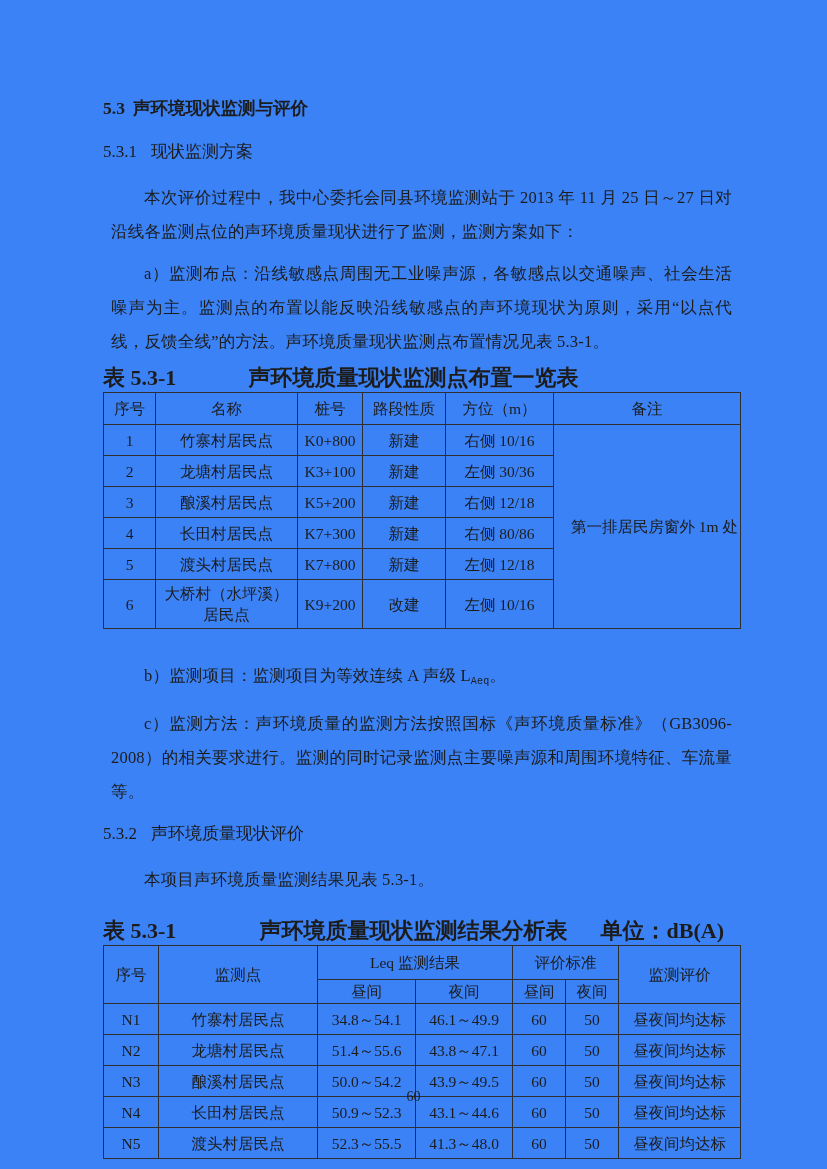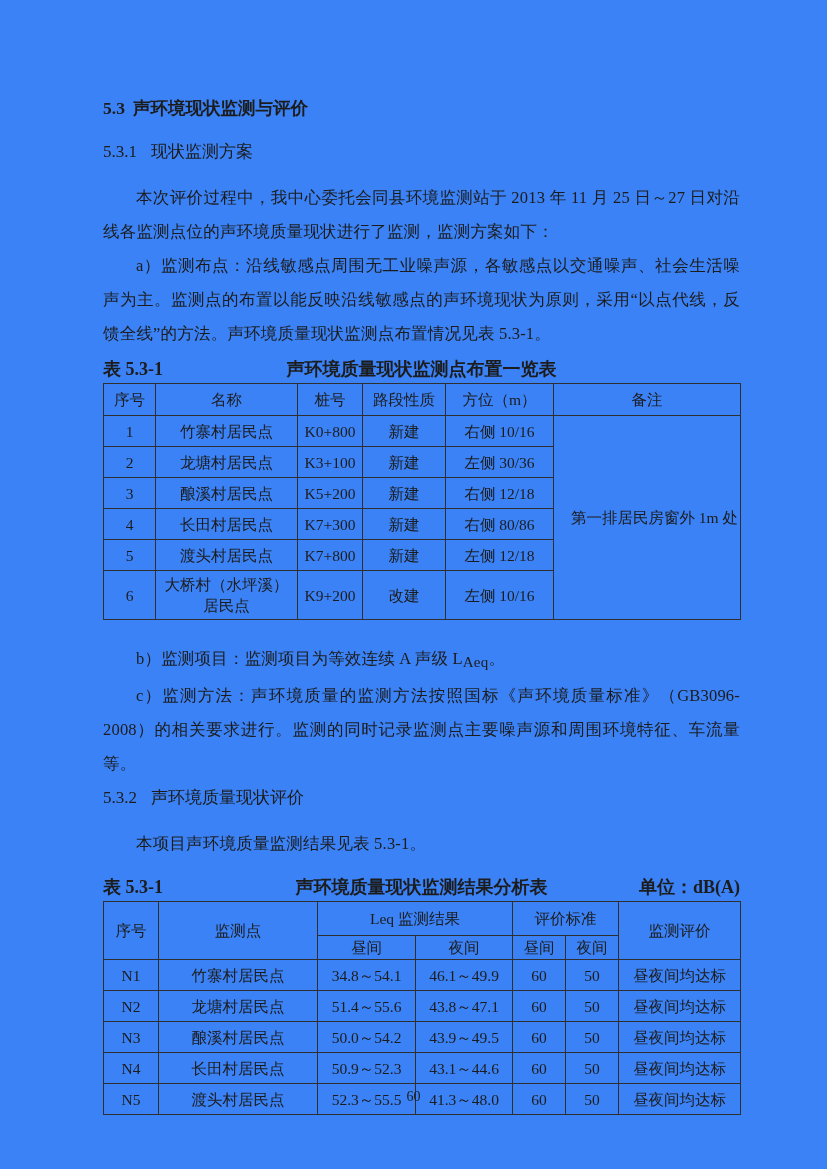--- a/index.html
+++ b/index.html
@@ -30,37 +30,38 @@
 
   .hsub {
     margin: 0 0 18px 0;
     font-size: 17px;
     font-weight: normal;
     line-height: 22px;
   }
   .hsub .num { margin-right: 14px; }
 
   .para {
-    margin: 0;
+    margin: 8px;
     font-size: 16.5px;
     line-height: 34px;
     text-indent: 2em;
     text-align: justify;
     letter-spacing: 0.2px;
   }
   sub.aeq {
-    font-size: 15px;
+    font-size: 10px;
     vertical-align: -3px;
+    font-family: Liberation Mono, monospace;
   }
 
   .tbl-caption {
     position: relative;
-    margin: 7px 0 3px 0;
+    margin: 7px 16px 3px 0;
     height: 22px;
-    font-size: 18px;
+    font-size: 22px;
     font-weight: bold;
     line-height: 22px;
   }
   .tbl-caption .cap-label { position: absolute; left: 0; top: 0; }
   .tbl-caption .cap-title {
     position: absolute; left: 0; right: 0; top: 0;
     text-align: center;
   }
   .tbl-caption .cap-unit { position: absolute; right: 0; top: 0; }
 

